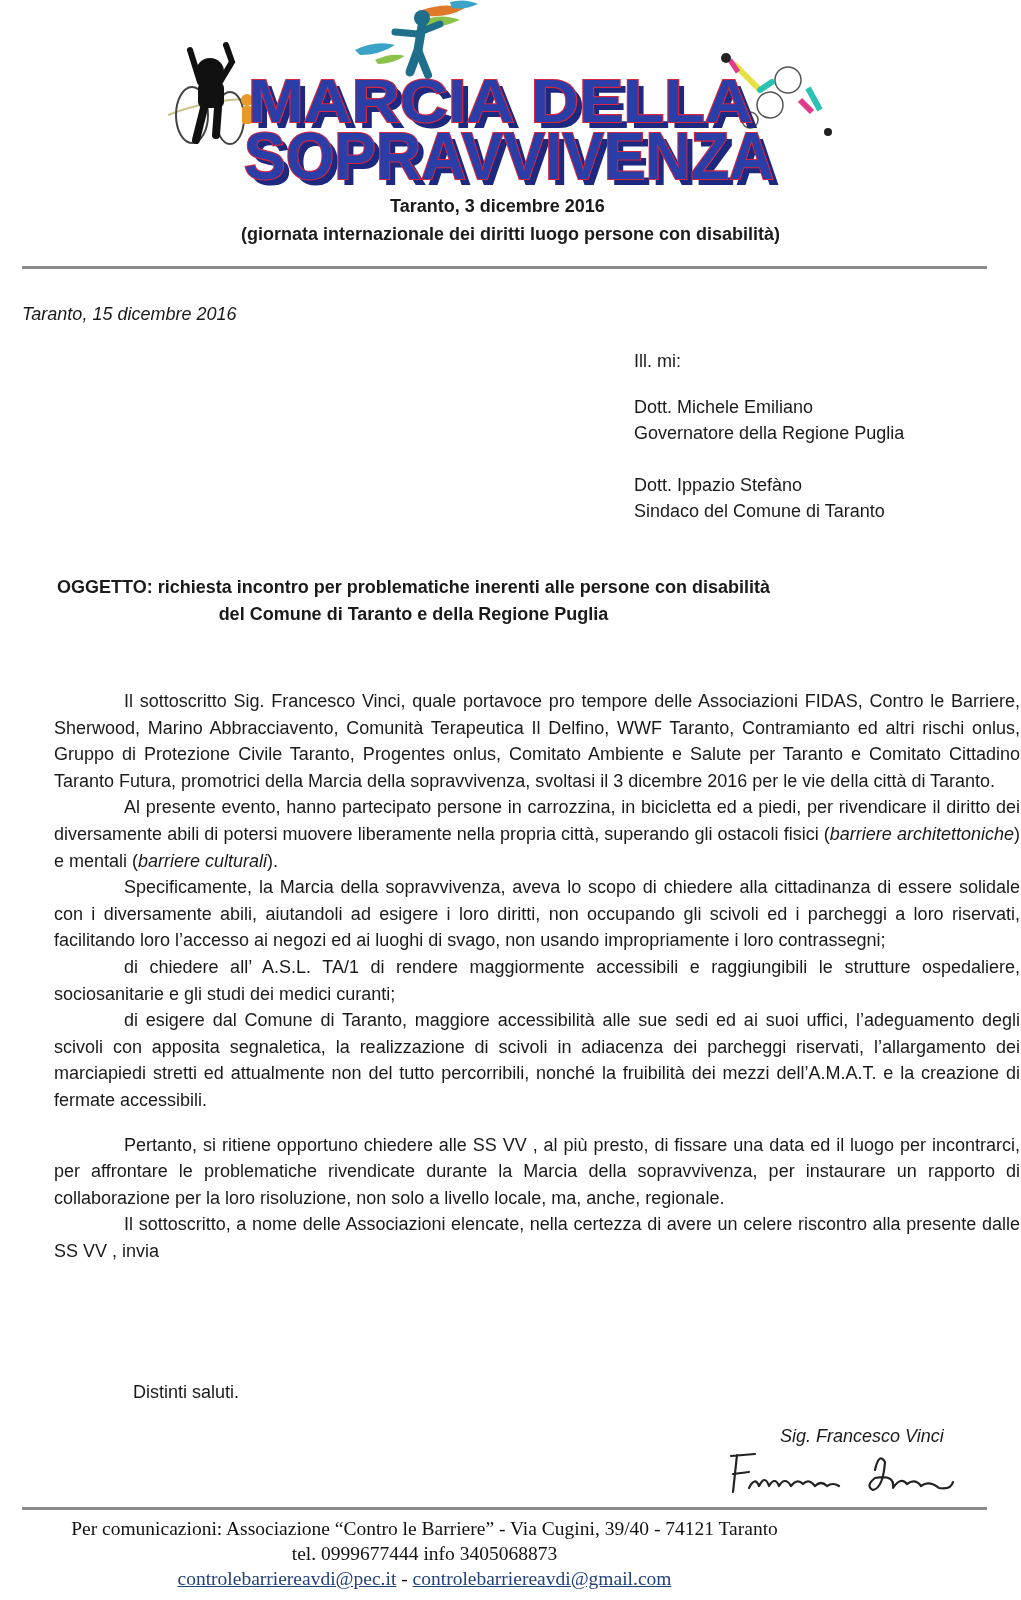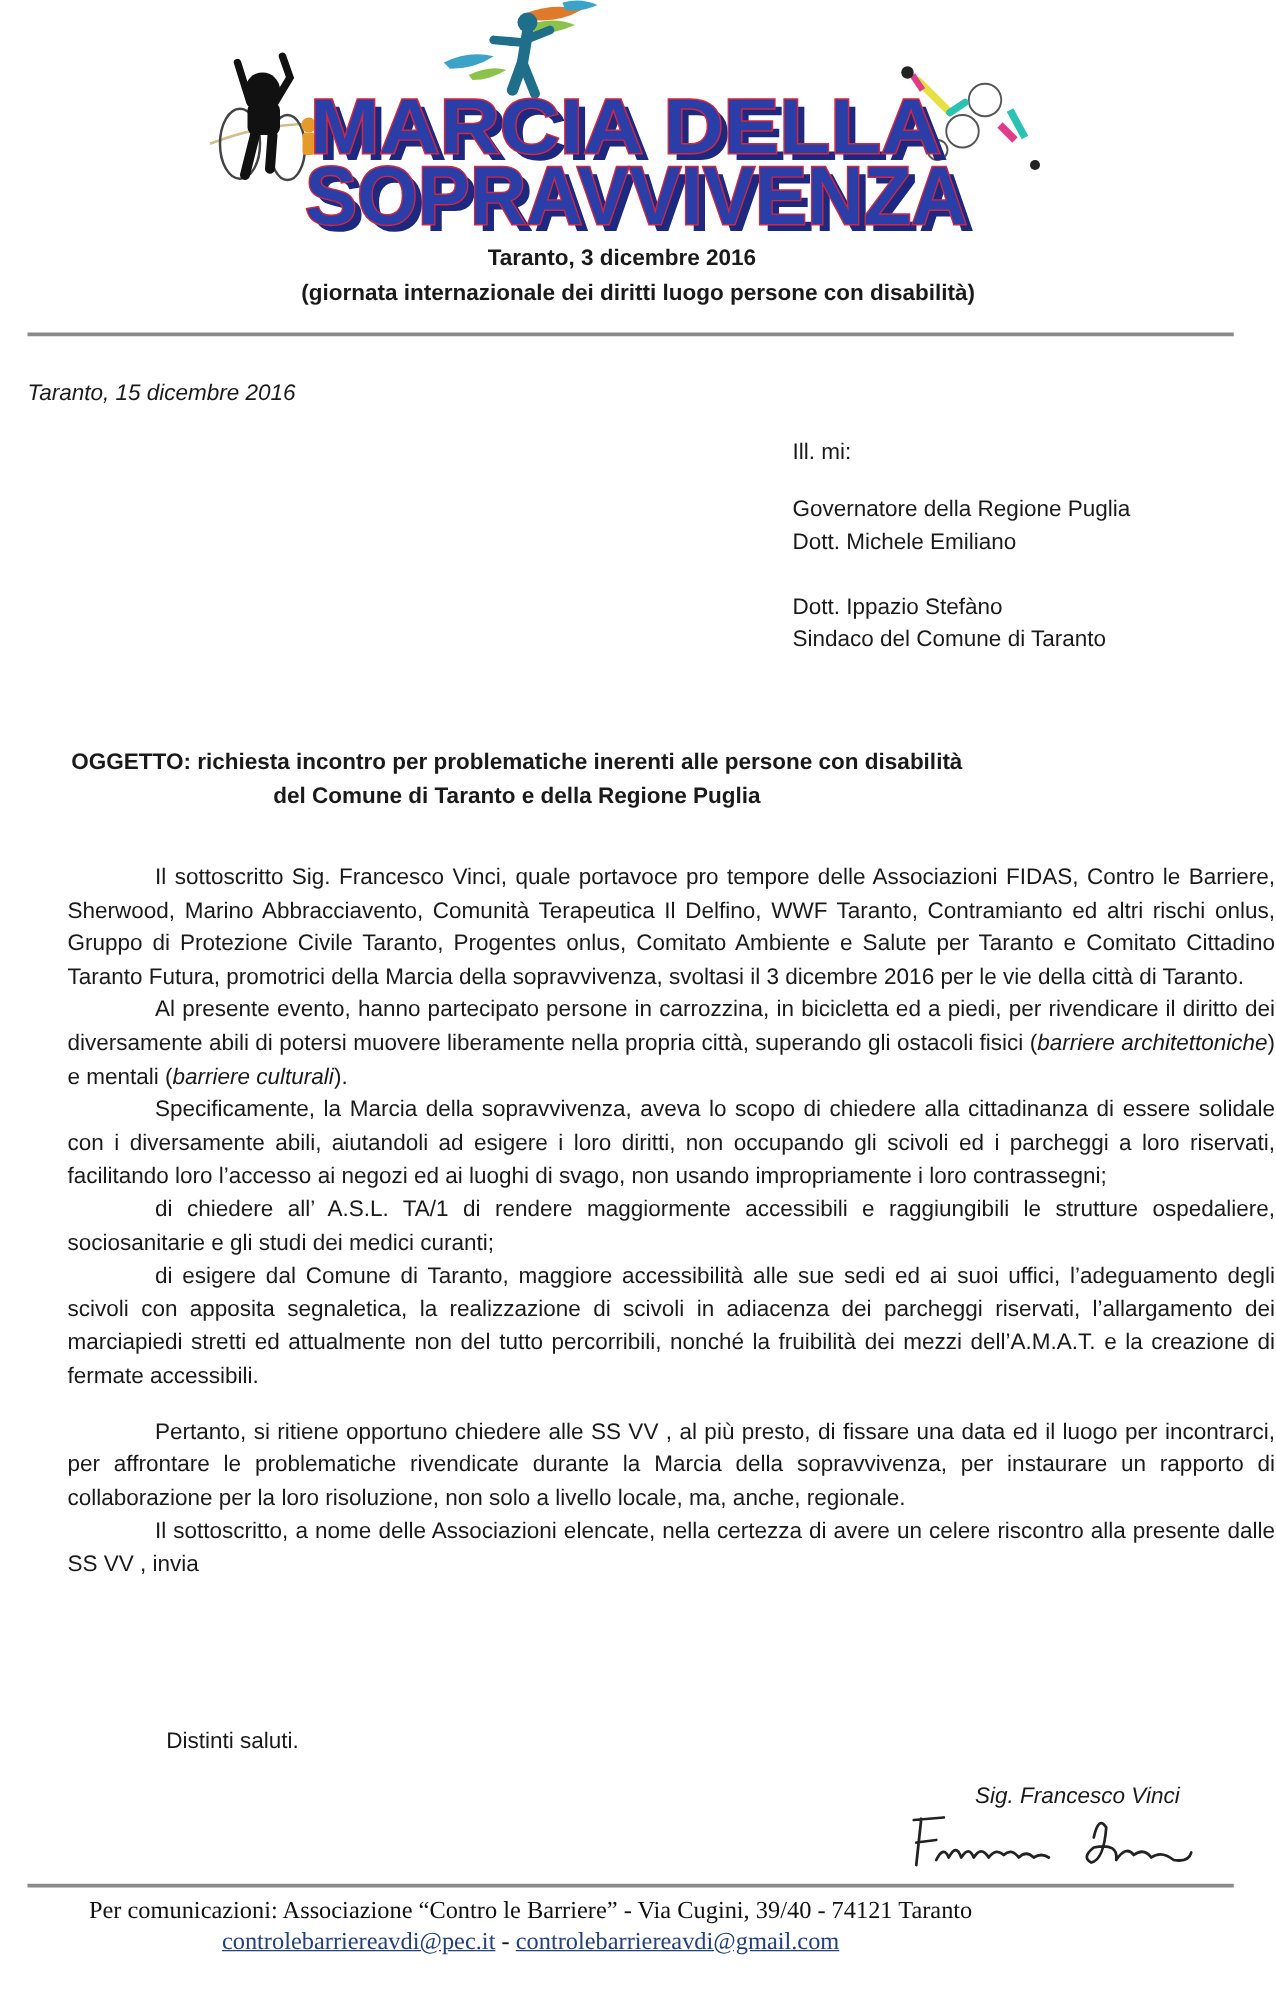--- a/index.html
+++ b/index.html
@@ -21,21 +21,21 @@
   .rule { position: absolute; left: 22px; width: 965px; height: 3px; background: #8a8a8a; }
   .rule.top { top: 266px; }
   .rule.bottom { top: 1507px; }
 
   .letter-date { position: absolute; top: 304px; left: 22px; font-size: 18px; font-style: italic; }
 
   .recipients { position: absolute; left: 634px; top: 348px; font-size: 18px; line-height: 26px; }
   .recipients .salutation { margin-bottom: 20px; }
   .recipients .person { margin-bottom: 26px; }
 
-  .subject { position: absolute; top: 596px; left: 0; width: 827px; text-align: center;
+  .subject { position: absolute; top: 574px; left: 0; width: 827px; text-align: center;
              font-size: 18px; font-weight: 700; line-height: 27px; }
 
   .body { position: absolute; top: 688px; left: 22px; width: 966px; font-size: 18px;
           line-height: 26.6px; text-align: justify; margin-left: 32px; }
   .body p { margin: 0; text-indent: 70px; }
   .body p.spaced { margin-top: 18px; }
   .body em { font-style: italic; }
 
   .closing { position: absolute; top: 1382px; left: 92px; font-size: 18px; margin-left: 41px; }
 
@@ -104,22 +104,22 @@
 
 <div class="event-date">Taranto, 3 dicembre 2016</div>
 <div class="event-sub">(giornata internazionale dei diritti luogo persone con disabilità)</div>
 <div class="rule top"></div>
 
 <div class="letter-date">Taranto, 15 dicembre 2016</div>
 
 <div class="recipients">
   <div class="salutation">Ill. mi:</div>
   <div class="person">
+    <div>Dott. Michele Emiliano</div>
     <div>Governatore della Regione Puglia</div>
-    <div>Dott. Michele Emiliano</div>
   </div>
   <div class="person">
     <div>Dott. Ippazio Stefàno</div>
     <div>Sindaco del Comune di Taranto</div>
   </div>
 </div>
 
 <div class="subject">
   <div>OGGETTO: richiesta incontro per problematiche inerenti alle persone con disabilità</div>
   <div>del Comune di Taranto e della Regione Puglia</div>
@@ -141,16 +141,17 @@
   <svg viewBox="0 0 260 50" xmlns="http://www.w3.org/2000/svg" fill="none" stroke="#222" stroke-width="2.2" stroke-linecap="round" stroke-linejoin="round">
     <path d="M6 8 L30 6 M12 7 L8 44 M8 26 L24 24"></path>
     <path d="M24 40 Q30 28 34 38 Q40 26 44 38 Q50 28 54 38 Q60 28 66 38 Q72 30 78 36 Q84 30 90 38 Q96 32 102 38 Q108 34 114 38"></path>
     <path d="M150 22 Q154 4 160 14 Q158 40 148 42 Q140 38 150 30 Q170 26 168 40 Q176 28 182 36 Q190 30 196 38 Q204 32 214 40 Q226 42 228 34"></path>
   </svg>
 </div>
 
 <div class="rule bottom"></div>
 <div class="footer">
   <div>Per comunicazioni: Associazione “Contro le Barriere” - Via Cugini, 39/40 - 74121 Taranto</div>
+  <div>tel. 0999677444 info 3405068873</div>
   <div>
     <a href="#">controlebarriereavdi@pec.it</a><span> - </span><a href="#">controlebarriereavdi@gmail.com</a>
   </div>
 </div>
 
 </body></html>

